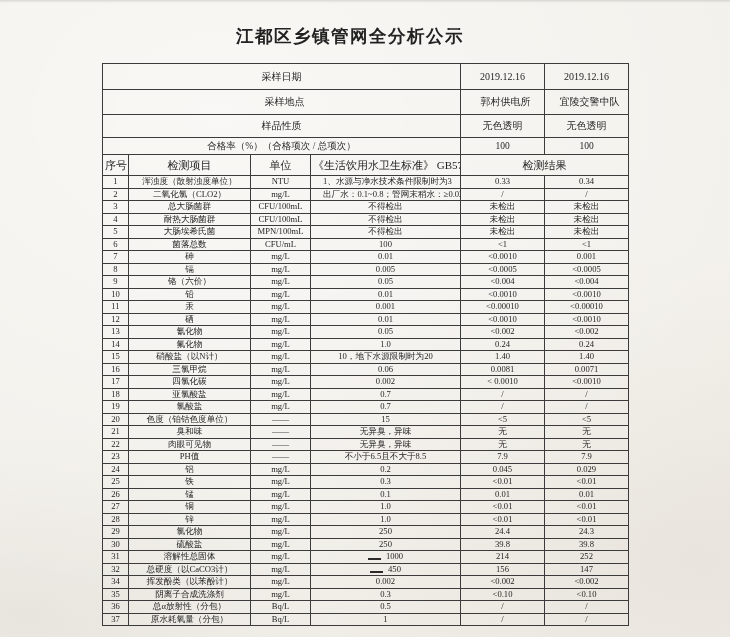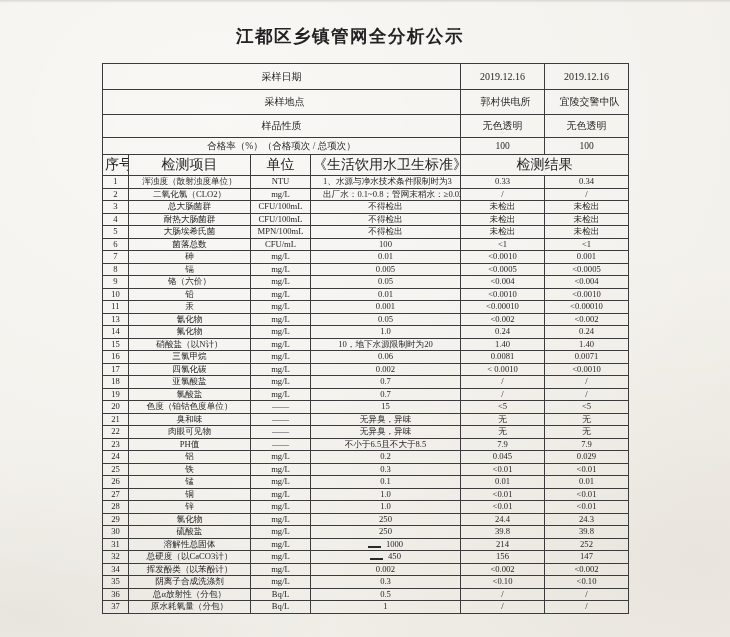--- a/index.html
+++ b/index.html
@@ -40,21 +40,21 @@
     overflow: hidden;
     white-space: nowrap;
   }
   
   tr.meta-row td { font-size: 10px; }
   tr.meta-0 td { height: 25px; }
   tr.meta-1 td { height: 24px; padding-left: 8px; }
   tr.meta-2 td { height: 22px; }
   tr.meta-3 td { height: 16px; font-size: 9.5px; }
   
-  tr.colhead td { height: 20px; font-size: 14px; }
+  tr.colhead td { height: 20px; font-size: 11px; }
   
   tr.data-row td { height: 11.5px; font-size: 8.6px; line-height: 1; }
   td.cell-item { text-align: left; padding-left: 3px; margin-top: 7px; }
   td.cell-standard.align-left { text-align: left; padding-left: 12px; }
   .pre-mark {
     display: inline-block; width: 13px; height: 2px;
     background: #2a2a2a; vertical-align: middle;
     margin-right: 5px; position: relative; top: 2px;
   }
 </style>
@@ -190,20 +190,28 @@
       </tr>
       <tr class="data-row">
         <td class="cell-no">11</td>
         <td class="cell-item">汞</td>
         <td class="cell-unit">mg/L</td>
         <td class="cell-standard">0.001</td>
         <td class="cell-result">&lt;0.00010</td>
         <td class="cell-result">&lt;0.00010</td>
       </tr>
       <tr class="data-row">
+        <td class="cell-no">12</td>
+        <td class="cell-item">硒</td>
+        <td class="cell-unit">mg/L</td>
+        <td class="cell-standard">0.01</td>
+        <td class="cell-result">&lt;0.0010</td>
+        <td class="cell-result">&lt;0.0010</td>
+      </tr>
+      <tr class="data-row">
         <td class="cell-no">13</td>
         <td class="cell-item">氰化物</td>
         <td class="cell-unit">mg/L</td>
         <td class="cell-standard">0.05</td>
         <td class="cell-result">&lt;0.002</td>
         <td class="cell-result">&lt;0.002</td>
       </tr>
       <tr class="data-row">
         <td class="cell-no">14</td>
         <td class="cell-item">氟化物</td>

